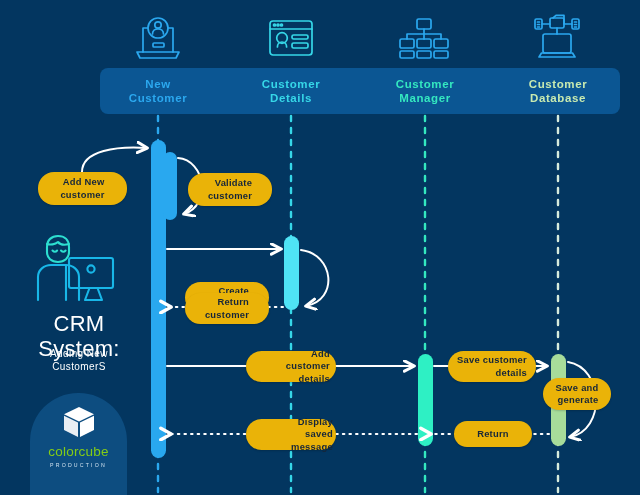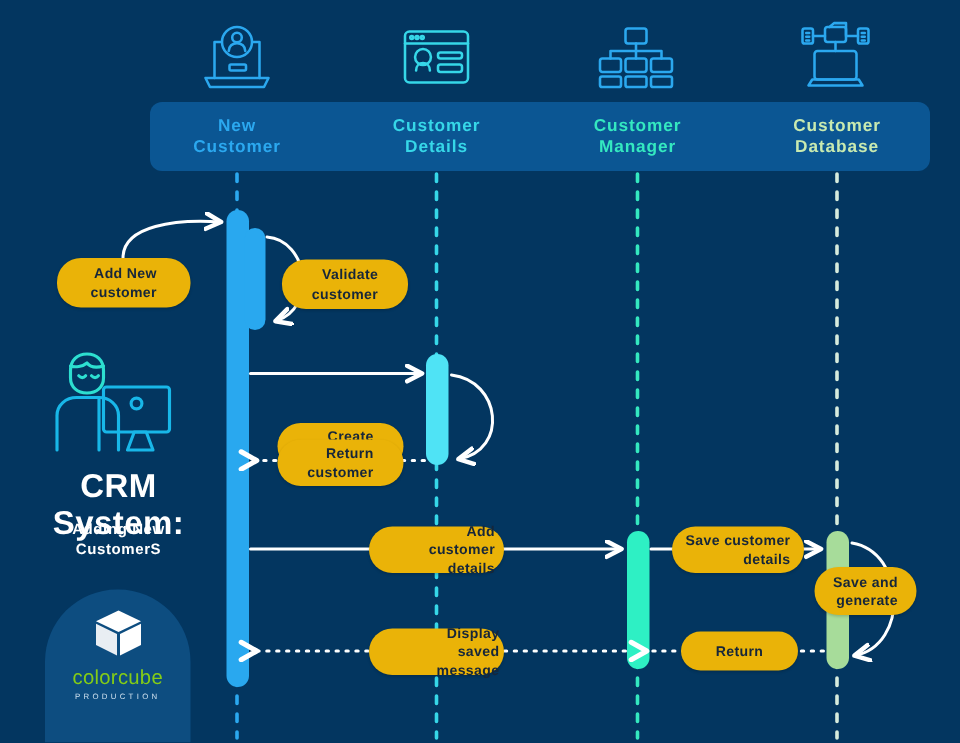--- a/index.html
+++ b/index.html
@@ -34,21 +34,21 @@
     position:absolute; background:#eab308; color:#16263a;
     border-radius:16px; font-size:9.4px; font-weight:bold; line-height:1.3;
     letter-spacing:.25px; text-align:right;
     display:flex; align-items:center; justify-content:center;
     padding:4px 6px; box-shadow:0 1px 2px rgba(0,0,0,.18);
   }
 
   
   .brand-title {
     position:absolute; left:0; width:146px; text-align:center;
-    color:#ffffff; font-weight:bold;padding-left:12px;
+    color:#ffffff; font-weight:normal;padding-left:12px;
   }
   #crmTitle { top:312px; font-size:22px; line-height:1.12; letter-spacing:.3px; }
   #crmSub   { top:348px; font-size:10px; line-height:1.25; letter-spacing:.4px; }
   .brand-icon { position:absolute; left:25px; top:228px; width:100px; height:76px; }
   .logo-panel {
     position:absolute; left:30px; top:393px; width:97px; height:102px;
     background:#0d4d80; border-radius:48px 48px 0 0;
     display:flex; flex-direction:column; align-items:center; padding-top:12px;
   }
   .logo-cube { width:36px; height:34px; }

